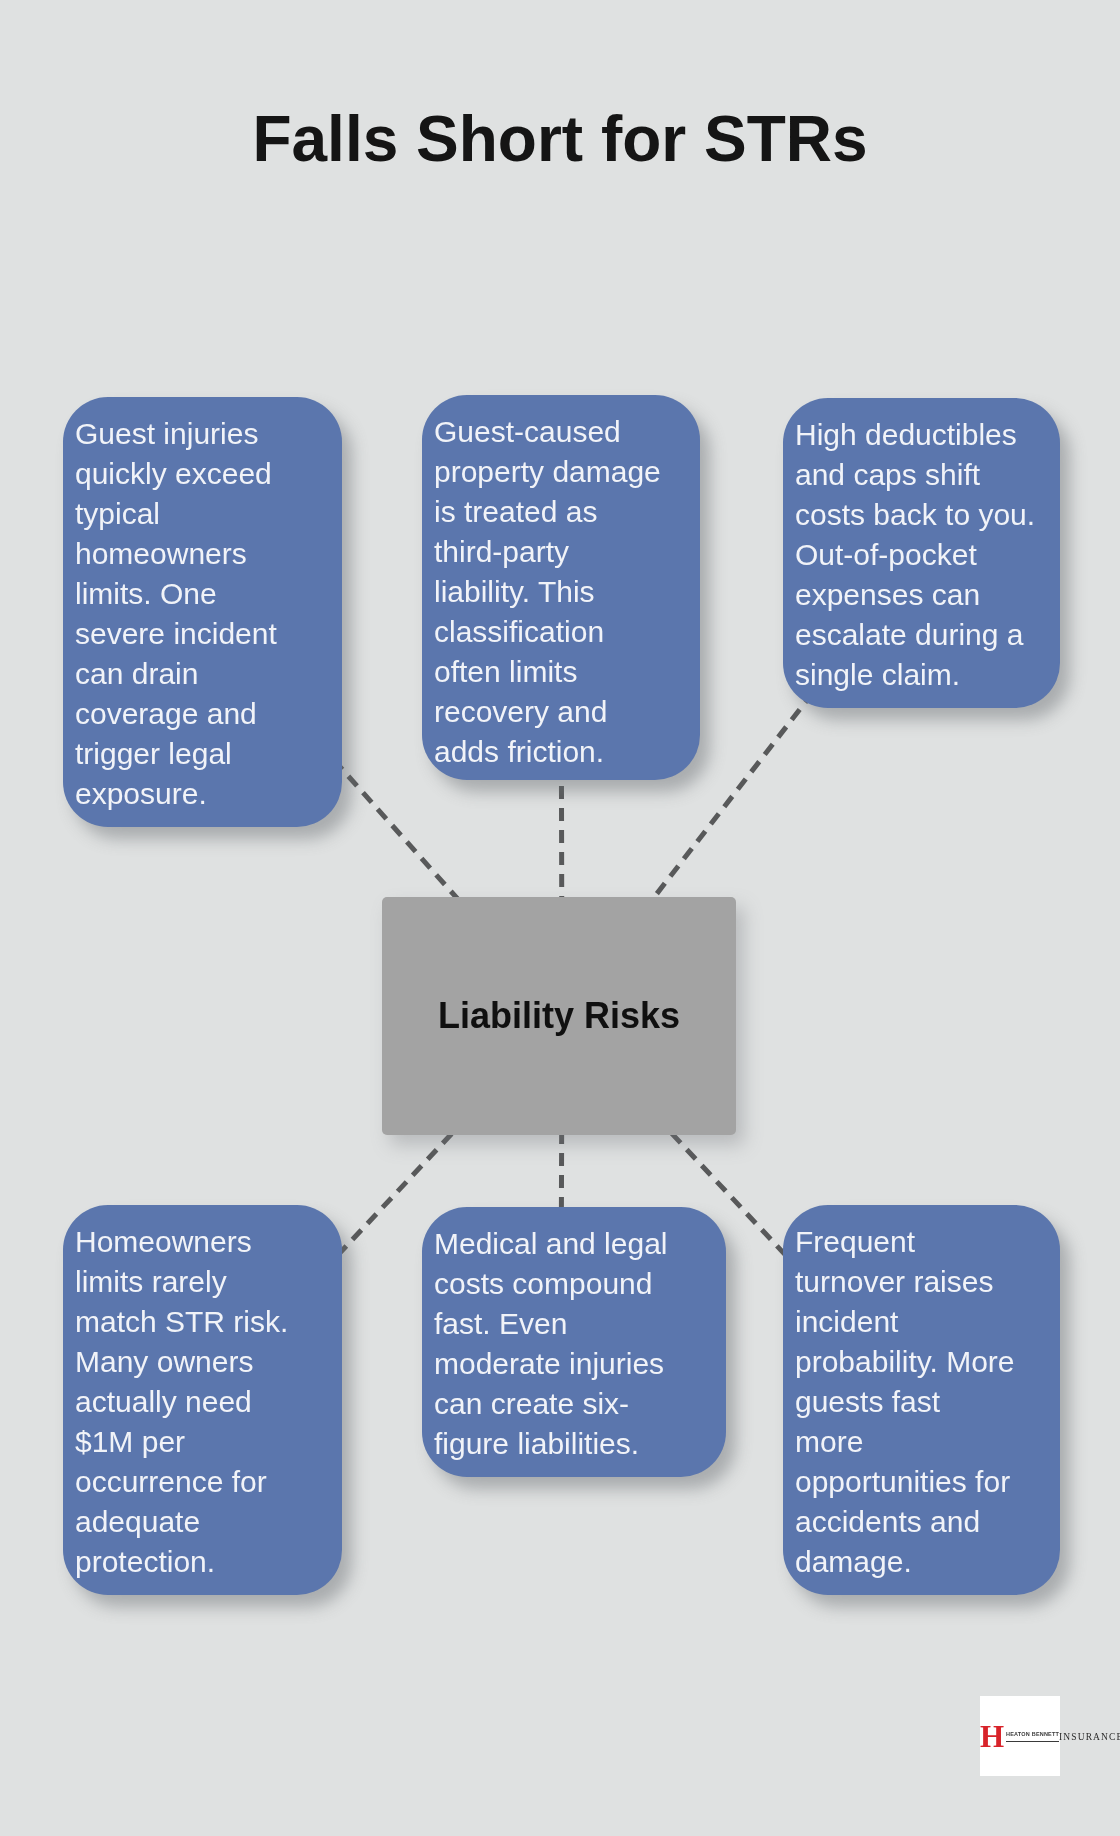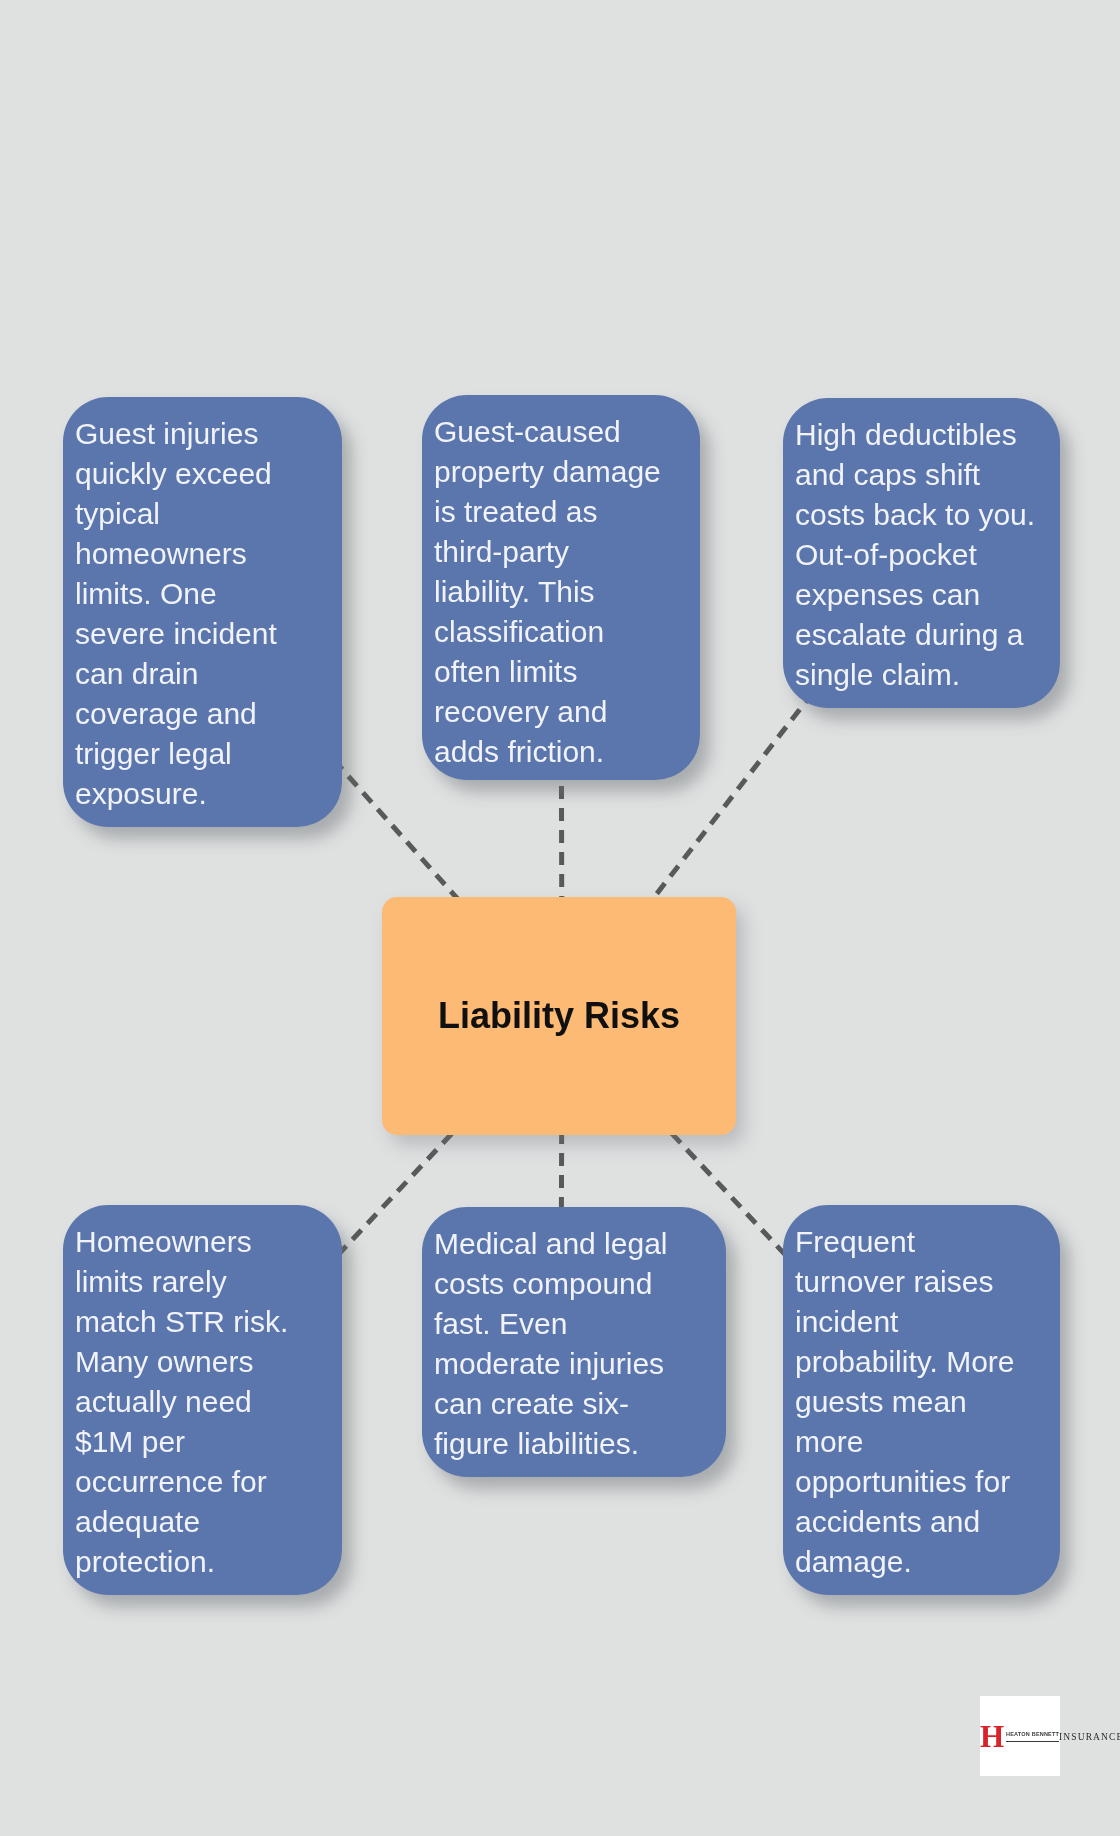--- a/index.html
+++ b/index.html
@@ -56,22 +56,22 @@
   .c4 { left: 63px;  top: 1205px; width: 279px; height: 390px; }
   .c5 { left: 422px; top: 1207px; width: 304px; height: 270px; }
   .c6 { left: 783px; top: 1205px; width: 277px; height: 390px; }
   .center-node {
     position: absolute;
     z-index: 1;
     left: 382px;
     top: 897px;
     width: 354px;
     height: 238px;
-    background: #fdba74;
-    border-radius: 15px;
+    background: #a3a3a3;
+    border-radius: 5px;
     box-shadow: 8px 10px 18px rgba(115,118,122,0.35);
     display: flex;
     align-items: center;
     justify-content: center;
   }
   .center-node span {
     font-size: 36px;
     font-weight: 700;
     color: #101010;
   }
@@ -113,20 +113,21 @@
     white-space: nowrap;
     margin-top: 1px;
   }
 </style>
 </head>
 <body>
 
 <div class="page">
 
   <h1 class="title">
+    <span class="title-line">Falls Short for STRs</span>
   </h1>
 
   <svg class="connectors" width="1120" height="1836" viewBox="0 0 1120 1836">
     <line x1="202" y1="612" x2="562" y2="1016" stroke-width="5" stroke-dasharray="13 9" stroke="#58595a"></line>
     <line x1="561" y1="588" x2="562" y2="1016" stroke-width="5" stroke-dasharray="13 9" stroke="#58595a"></line>
     <line x1="921" y1="553" x2="562" y2="1016" stroke-width="5" stroke-dasharray="13 9" stroke="#58595a"></line>
     <line x1="202" y1="1400" x2="562" y2="1016" stroke-width="5" stroke-dasharray="13 9" stroke="#58595a"></line>
     <line x1="561" y1="1342" x2="562" y2="1016" stroke-width="5" stroke-dasharray="13 9" stroke="#58595a"></line>
     <line x1="921" y1="1400" x2="562" y2="1016" stroke-width="5" stroke-dasharray="13 9" stroke="#58595a"></line>
   </svg>
@@ -185,21 +186,21 @@
 moderate injuries
 can create six-
 figure liabilities.</p>
   </div>
 
   <div class="card c6">
     <p>Frequent
 turnover raises
 incident
 probability. More
-guests mean
+guests fast
 more
 opportunities for
 accidents and
 damage.</p>
   </div>
 
   <div class="center-node">
     <span>Liability Risks</span>
   </div>
 

